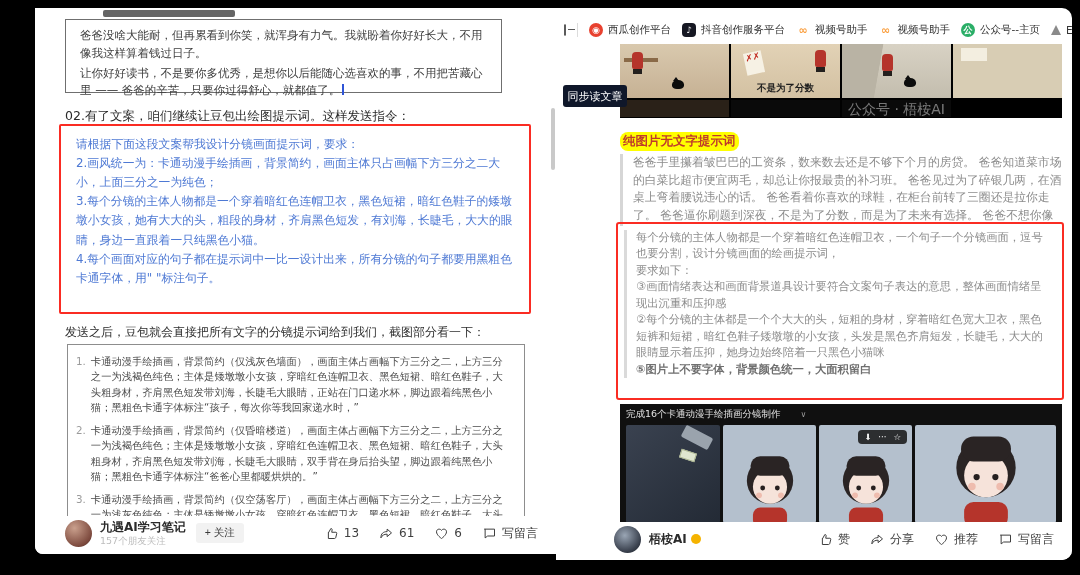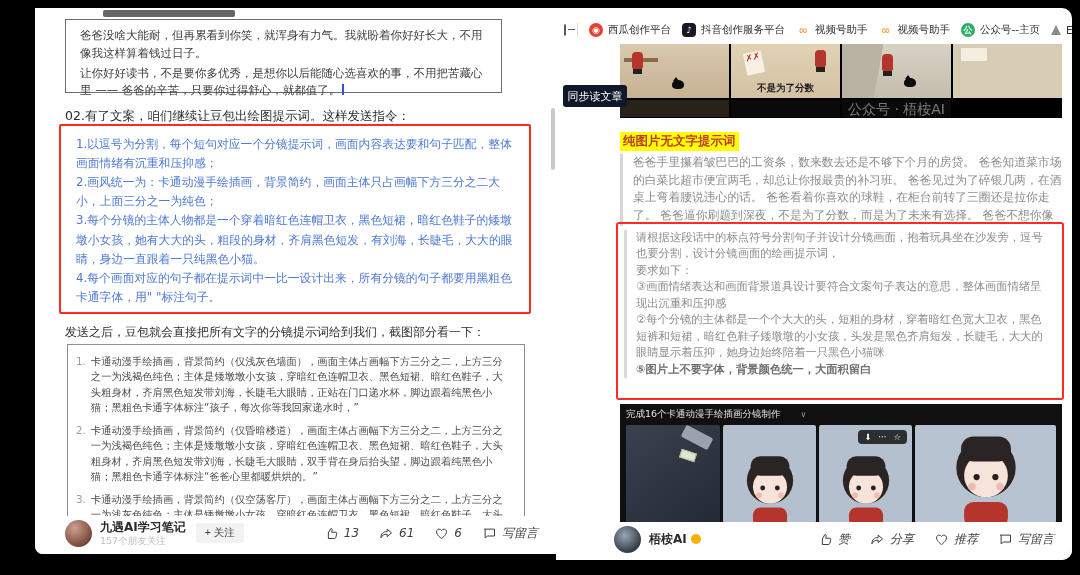--- a/index.html
+++ b/index.html
@@ -39,21 +39,21 @@
   .avatar { width:27px; height:27px; border-radius:50%; flex:0 0 auto;
               background:radial-gradient(circle at 35% 30%, #caa08d, #7d4a3e 70%, #452622); }
   .avatar.dark { background:radial-gradient(circle at 40% 35%, #9aa6b5, #3c4350 65%, #15181e); }
   .who { margin-left:8px; line-height:1.2; }
   .who .nm { font-size:12px; color:#2b2b2b; font-weight:bold; display:flex; align-items:center; gap:4px; }
   .who .sub { font-size:9.5px; color:#bdbdbd; }
   .badge { width:10px; height:10px; border-radius:50%; background:#f5b300; display:inline-block; }
   .follow-btn { margin-left:10px; background:#f2f2f2; color:#3a3a3a; font-size:10.5px;
               padding:3px 9px; border-radius:3px; border:none; }
   .actions { margin-left:auto; display:flex; align-items:center; gap:20px;
-              font-size:12px; color:#3f3f3f;font-style:italic; }
+              font-size:12px; color:#3f3f3f; }
   .act { display:flex; align-items:center; gap:5px; }
   .act svg { width:15px; height:15px; stroke:#3f3f3f; fill:none; stroke-width:1.6; }
 
   
   .win-right { position:absolute; left:556px; top:8px; width:516px; height:552px;
               background:#fff; border-radius:0 10px 10px 0; overflow:hidden; }
   .bm-bar { position:absolute; left:0; top:10px; right:0; height:24px; display:flex;
               align-items:center; padding:0 8px; gap:11px; font-size:10.5px; color:#333;
               white-space:nowrap; overflow:hidden; }
   .bm-item { display:flex; align-items:center; gap:5px; flex:0 0 auto; }
@@ -88,21 +88,21 @@
   .road { position:absolute; left:0; top:0; width:60%; height:100%;
               background:linear-gradient(100deg,#b9b3a4 55%, transparent 56%); }
   .wm-gallery { position:absolute; right:6px; top:1px; color:rgba(255,255,255,.45); font-size:14px; }
   .paper2 { position:absolute; left:8px; top:4px; width:26px; height:13px; background:#f3eee0; }
 
   .sync-btn { position:absolute; left:7px; top:77px; width:64px; height:22px; background:#0f172a;
               color:#fff; font-size:11px; border:none; border-radius:3px; display:flex;
               align-items:center; justify-content:center; }
 
   .hl-head { position:absolute; left:64px; top:124px; background:#ffff00; color:#bf3b2b;
-              font-size:12.5px; font-weight:bold; padding:1px 3px; }
+              font-size:12.5px; font-weight:bold; padding:1px 3px;border-radius:8px; }
   .rquote { position:absolute; left:64px; top:146px; width:442px; border-left:3px solid #d6d6d6;
               padding-left:10px; color:#8c8c8c; font-size:11.8px; line-height:1.5; height:72px; overflow:hidden; }
   .red-box-r { position:absolute; left:60px; top:214px; width:448px; height:178px;
               border:2px solid #fa2c23; border-radius:3px; padding:6px 10px 6px 6px; overflow:hidden; }
   .red-box-r .inner { border-left:3px solid #dadada; padding-left:9px; color:#8c8c8c;
               font-size:11.3px; line-height:1.46; }
   .red-box-r .b { font-weight:bold; color:#6f6f6f; }
 
   .media { position:absolute; left:64px; top:396px; width:442px; height:122px; background:#101010;
               padding:4px 6px; }
@@ -131,21 +131,21 @@
     <div class="l-scrollthumb"></div>
 
     <div class="quote-box">
       <p>爸爸没啥大能耐，但再累看到你笑，就浑身有力气。我就盼着你好好长大，不用像我这样算着钱过日子。</p>
       <p><span>让你好好读书，不是要你多优秀，是想你以后能随心选喜欢的事，不用把苦藏心里 —— 爸爸的辛苦，只要你过得舒心，就都值了。</span><span class="caret"></span></p>
     </div>
 
     <div class="h02">02.有了文案，咱们继续让豆包出绘图提示词。这样发送指令：</div>
 
     <div class="red-box">
-      <div>1.以逗号为分割，每个短句对应一个分镜提示词，画面内容表达要和句子匹配，整体画面情绪有沉重和压抑感；</div>
+      <div>请根据下面这段文案帮我设计分镜画面提示词，要求：</div>
       <div>2.画风统一为：卡通动漫手绘插画，背景简约，画面主体只占画幅下方三分之二大小，上面三分之一为纯色；</div>
       <div>3.每个分镜的主体人物都是一个穿着暗红色连帽卫衣，黑色短裙，暗红色鞋子的矮墩墩小女孩，她有大大的头，粗段的身材，齐肩黑色短发，有刘海，长睫毛，大大的眼睛，身边一直跟着一只纯黑色小猫。</div>
       <div>4.每个画面对应的句子都在提示词中一比一设计出来，所有分镜的句子都要用黑粗色卡通字体，用" "标注句子。</div>
 
     </div>
 
     <div class="after-text">发送之后，豆包就会直接把所有文字的分镜提示词给到我们，截图部分看一下：</div>
 
     <div class="result-box">
       <ol>
@@ -260,21 +260,21 @@
     </div>
 
     <button class="sync-btn">同步读文章</button>
 
     <div class="hl-head">纯图片无文字提示词</div>
 
     <div class="rquote">爸爸手里攥着皱巴巴的工资条，数来数去还是不够下个月的房贷。 爸爸知道菜市场的白菜比超市便宜两毛，却总让你报最贵的补习班。 爸爸见过为了碎银几两，在酒桌上弯着腰说违心的话。 爸爸看着你喜欢的球鞋，在柜台前转了三圈还是拉你走了。 爸爸逼你刷题到深夜，不是为了分数，而是为了未来有选择。 爸爸不想你像我，推不开世界的门，只能在门缝里看别人活成想要的样子。 爸爸没给你铺好路，但盼着你能自己走出一条宽路啊。</div>
 
     <div class="red-box-r">
       <div class="inner">
-        <div>请根据这段话中的标点符号分割句子并设计分镜画面，抱着玩具坐在沙发旁，逗号也要分割，设计分镜画面的绘画提示词，</div>
+        <div>每个分镜的主体人物都是一个穿着暗红色连帽卫衣，一个句子一个分镜画面，逗号也要分割，设计分镜画面的绘画提示词，</div>
         <div>要求如下：</div>
         <div>③画面情绪表达和画面背景道具设计要符合文案句子表达的意思，整体画面情绪呈现出沉重和压抑感</div>
         <div>②每个分镜的主体都是一个个大大的头，短粗的身材，穿着暗红色宽大卫衣，黑色短裤和短裙，暗红色鞋子矮墩墩的小女孩，头发是黑色齐肩短发，长睫毛，大大的眼睛显示着压抑，她身边始终陪着一只黑色小猫咪</div>
         <div class="b">⑤图片上不要字体，背景颜色统一，大面积留白</div>
       </div>
     </div>
 
     <div class="media">
       <div class="media-title">
         <span>完成16个卡通动漫手绘插画分镜制作</span>

